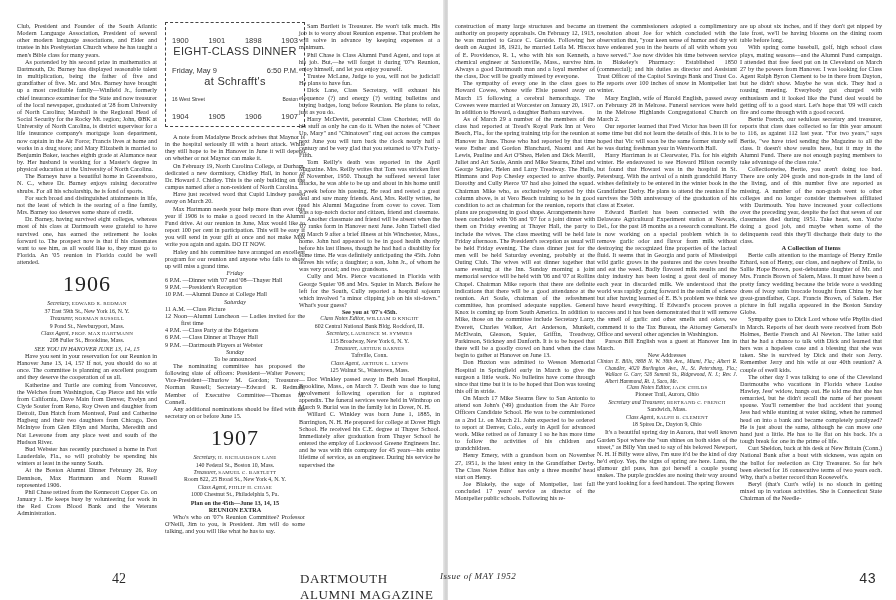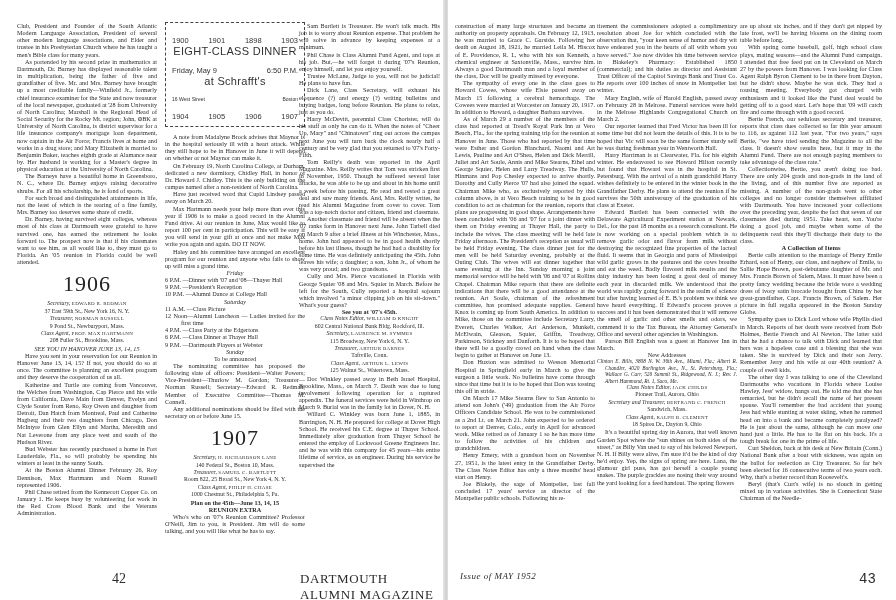--- a/index.html
+++ b/index.html
@@ -167,14 +167,14 @@
   <p>Bertie French, our sedulous secretary and treasurer, reports that class dues collected so far this year amount to 116, as against 112 last year. "For two years," says Bertie, "we have tried sending the Magazine to all the class. It doesn't show results here, but it may in the Alumni Fund. There are not enough paying members to take advantage of the class rate."</p>
   <p>Collectionwise, Bertie, you aren't doing too bad. There are only 204 grads and non-grads in the land of the living, and of this number five are reported as missing. A number of the non-grads went to other colleges and no longer consider themselves affiliated with Dartmouth. You have increased your collections over the preceding year, despite the fact that seven of our classmates died during 1951. Take heart, son. You're doing a good job, and maybe when some of the delinquents read this they'll discharge their duty to the class.</p>
   <p class="section-head">A Collection of Items</p>
   <p>Bertie calls attention to the marriage of Henry Emile Erhard, son of Henry, our class, and nephew of Emile, to Sallie Hope Brown, post-debutante daughter of Mr. and Mrs. Francis Brown of Salem, Mass. It must have been a pretty fancy wedding because the bride wore a wedding dress of ivory satin brocade brought from China by her great-grandfather, Capt. Francis Brown, of Salem. Her picture in full regalia appeared in the Boston Sunday Globe.</p>
   <p>Sympathy goes to Dick Lord whose wife Phyllis died in March. Reports of her death were received from Bob Holmes, Bertie French and Al Newton. The latter said that he had a chance to talk with Dick and learned that hers was a hopeless case and a blessing that she was taken. She is survived by Dick and their son Jerry. Remember Jerry and his wife at our 40th reunion? A couple of swell kids.</p>
   <p>The other day I was talking to one of the Cleveland Dartmouths who vacations in Florida where Louise Hawley, Jess' widow, hangs out. He told me that she has remarried, but he didn't recall the name of her present spouse. You'll remember the bad accident that young Jess had while stunting at water skiing, when he rammed head on into a bank and became completely paralyzed? He is just about the same, although he can move one hand just a little. He has to lie flat on his back. It's a tough break for one in the prime of life.</p>
   <p>Curt Sheldon, back at his desk at New Britain (Conn.) National Bank after a bout with sickness, was again on the ballot for reelection as City Treasurer. So far he's been elected for 16 consecutive terms of two years each. Why, that's a better record than Roosevelt's.</p>
   <p>Beryl (that's Curt's wife) is no slouch in getting mixed up in various activities. She is Connecticut State Chairman of the Needle-</p>
 </div>
 
-<div class="footer" style="left:460px; font-style:italic; font-size:9px; letter-spacing:.5px;">Issue of MAY 1952</div>
+<div class="footer" style="left:440px; font-style:italic; font-size:9px; letter-spacing:.5px;">Issue of MAY 1952</div>
 <div class="footer" style="left:859px;font-family:Liberation Mono, monospace;">43</div>
 
 </body></html>

